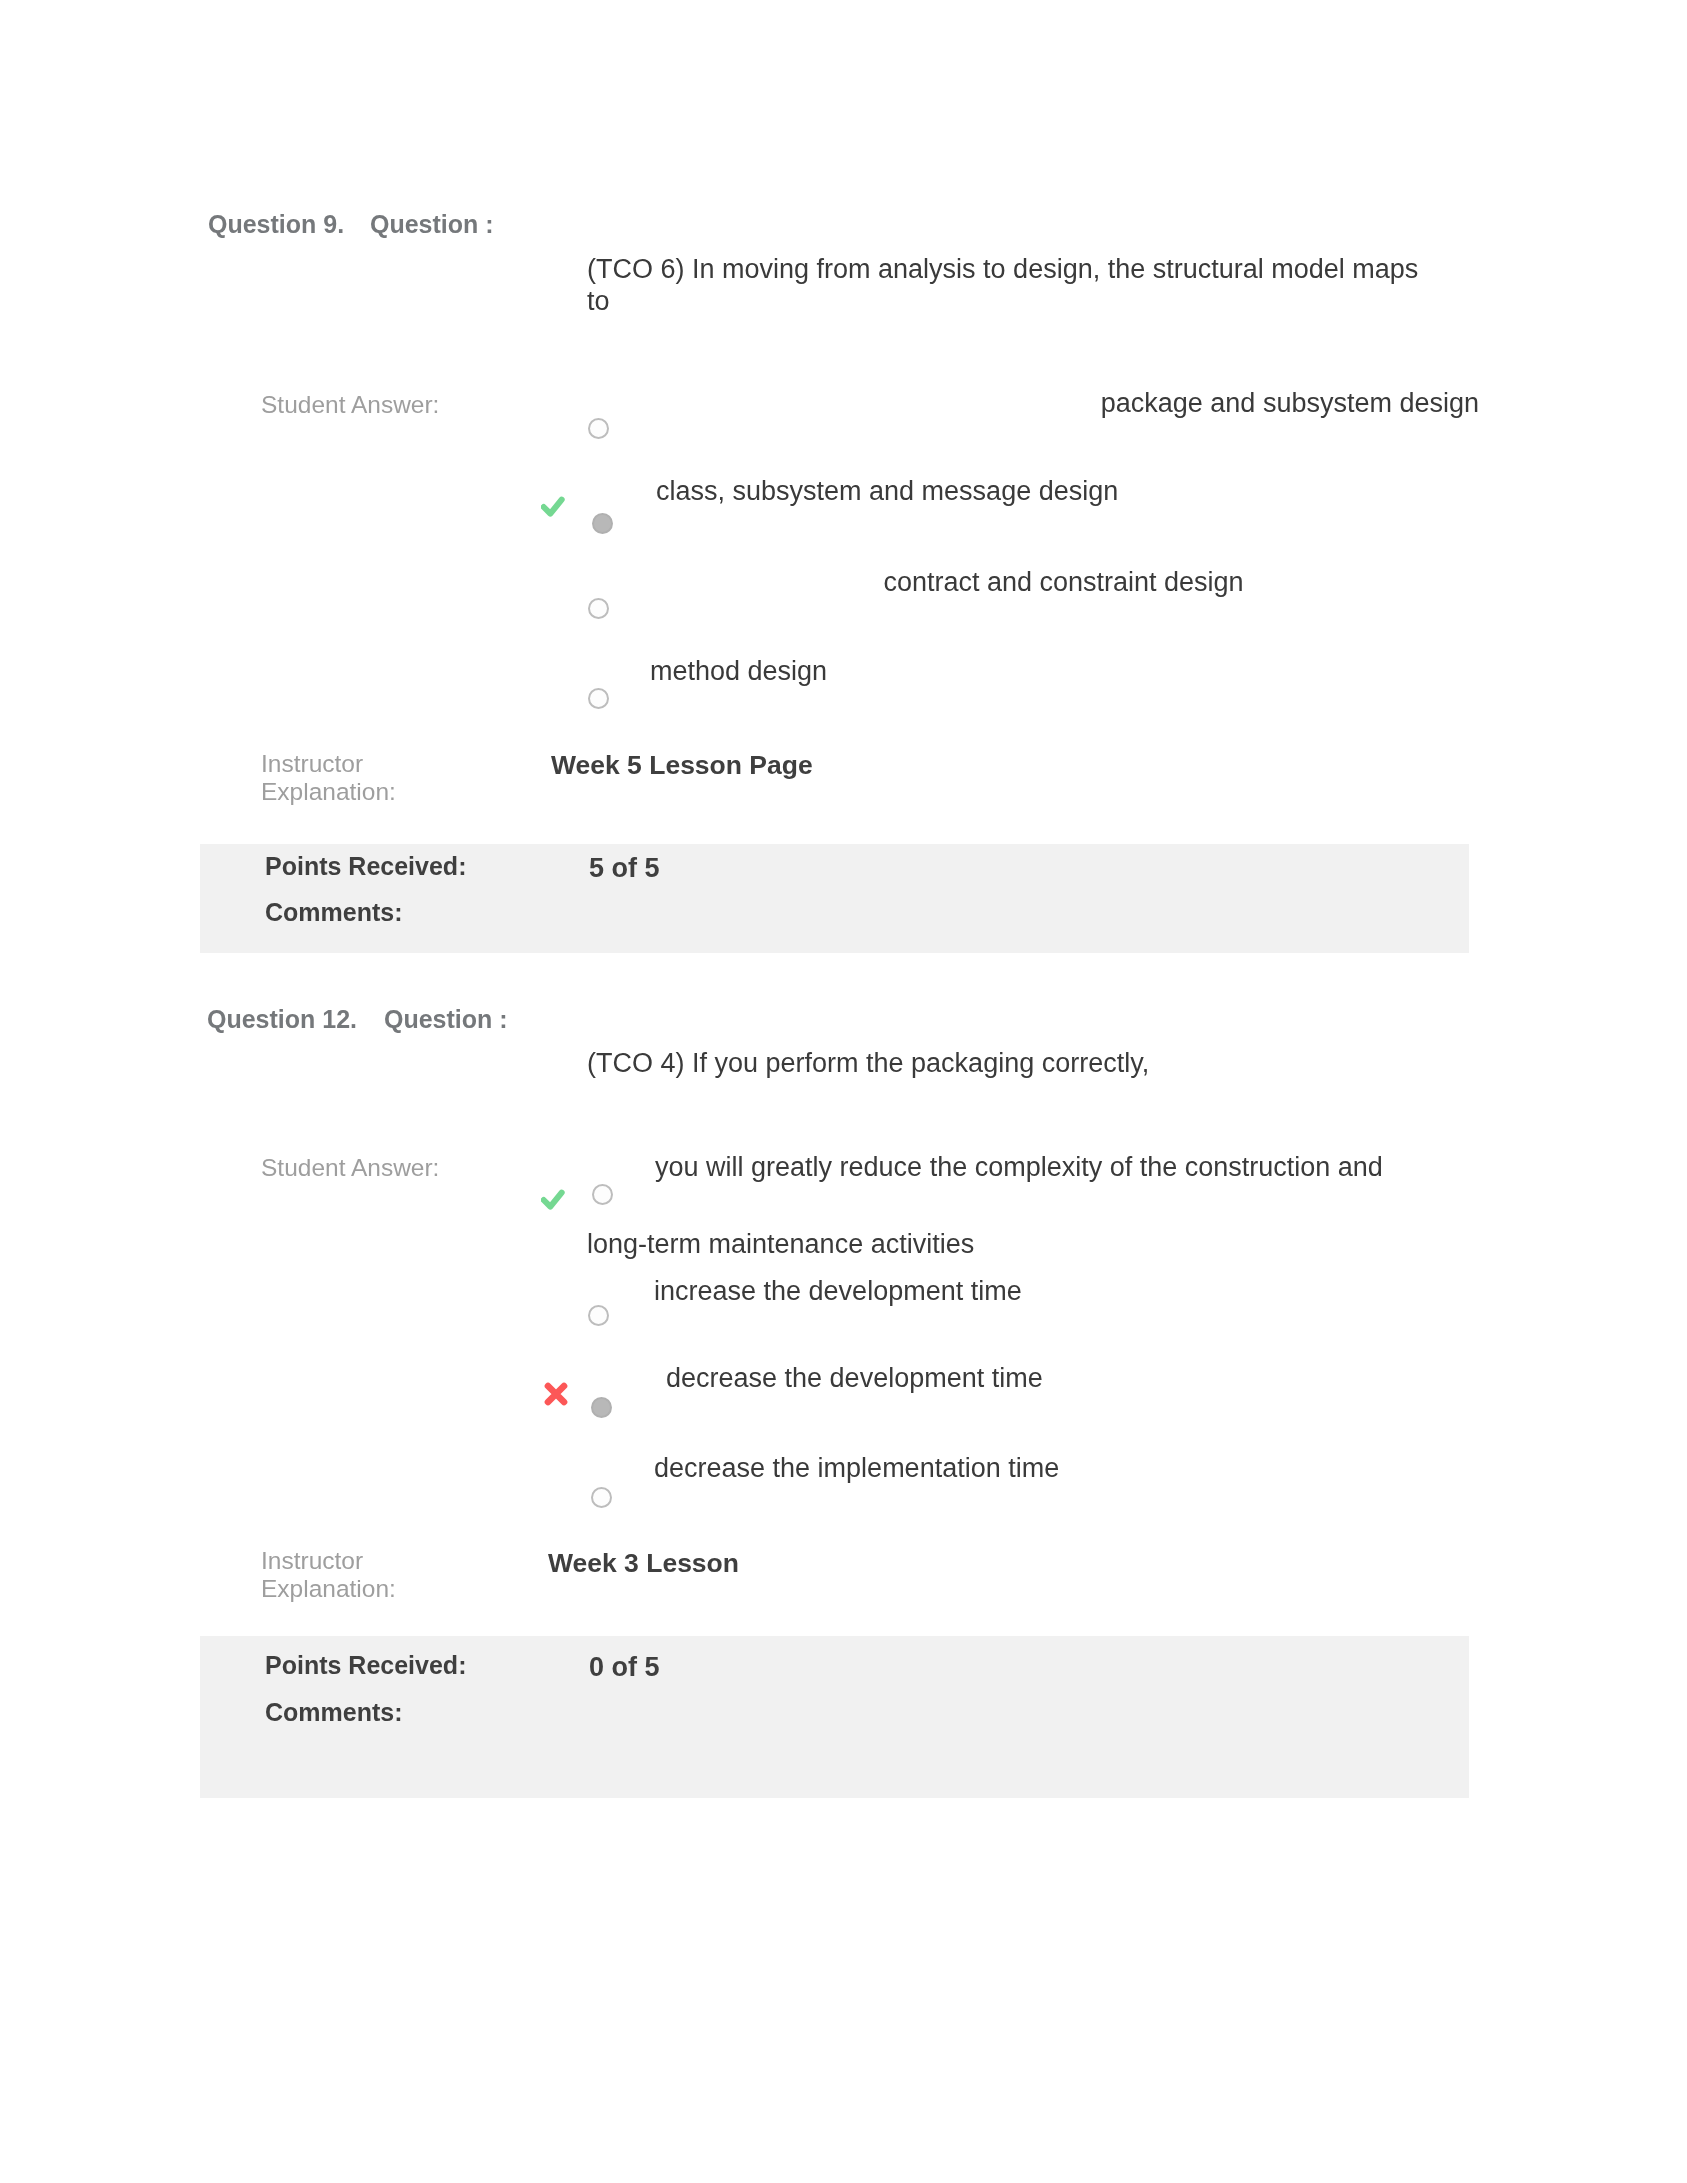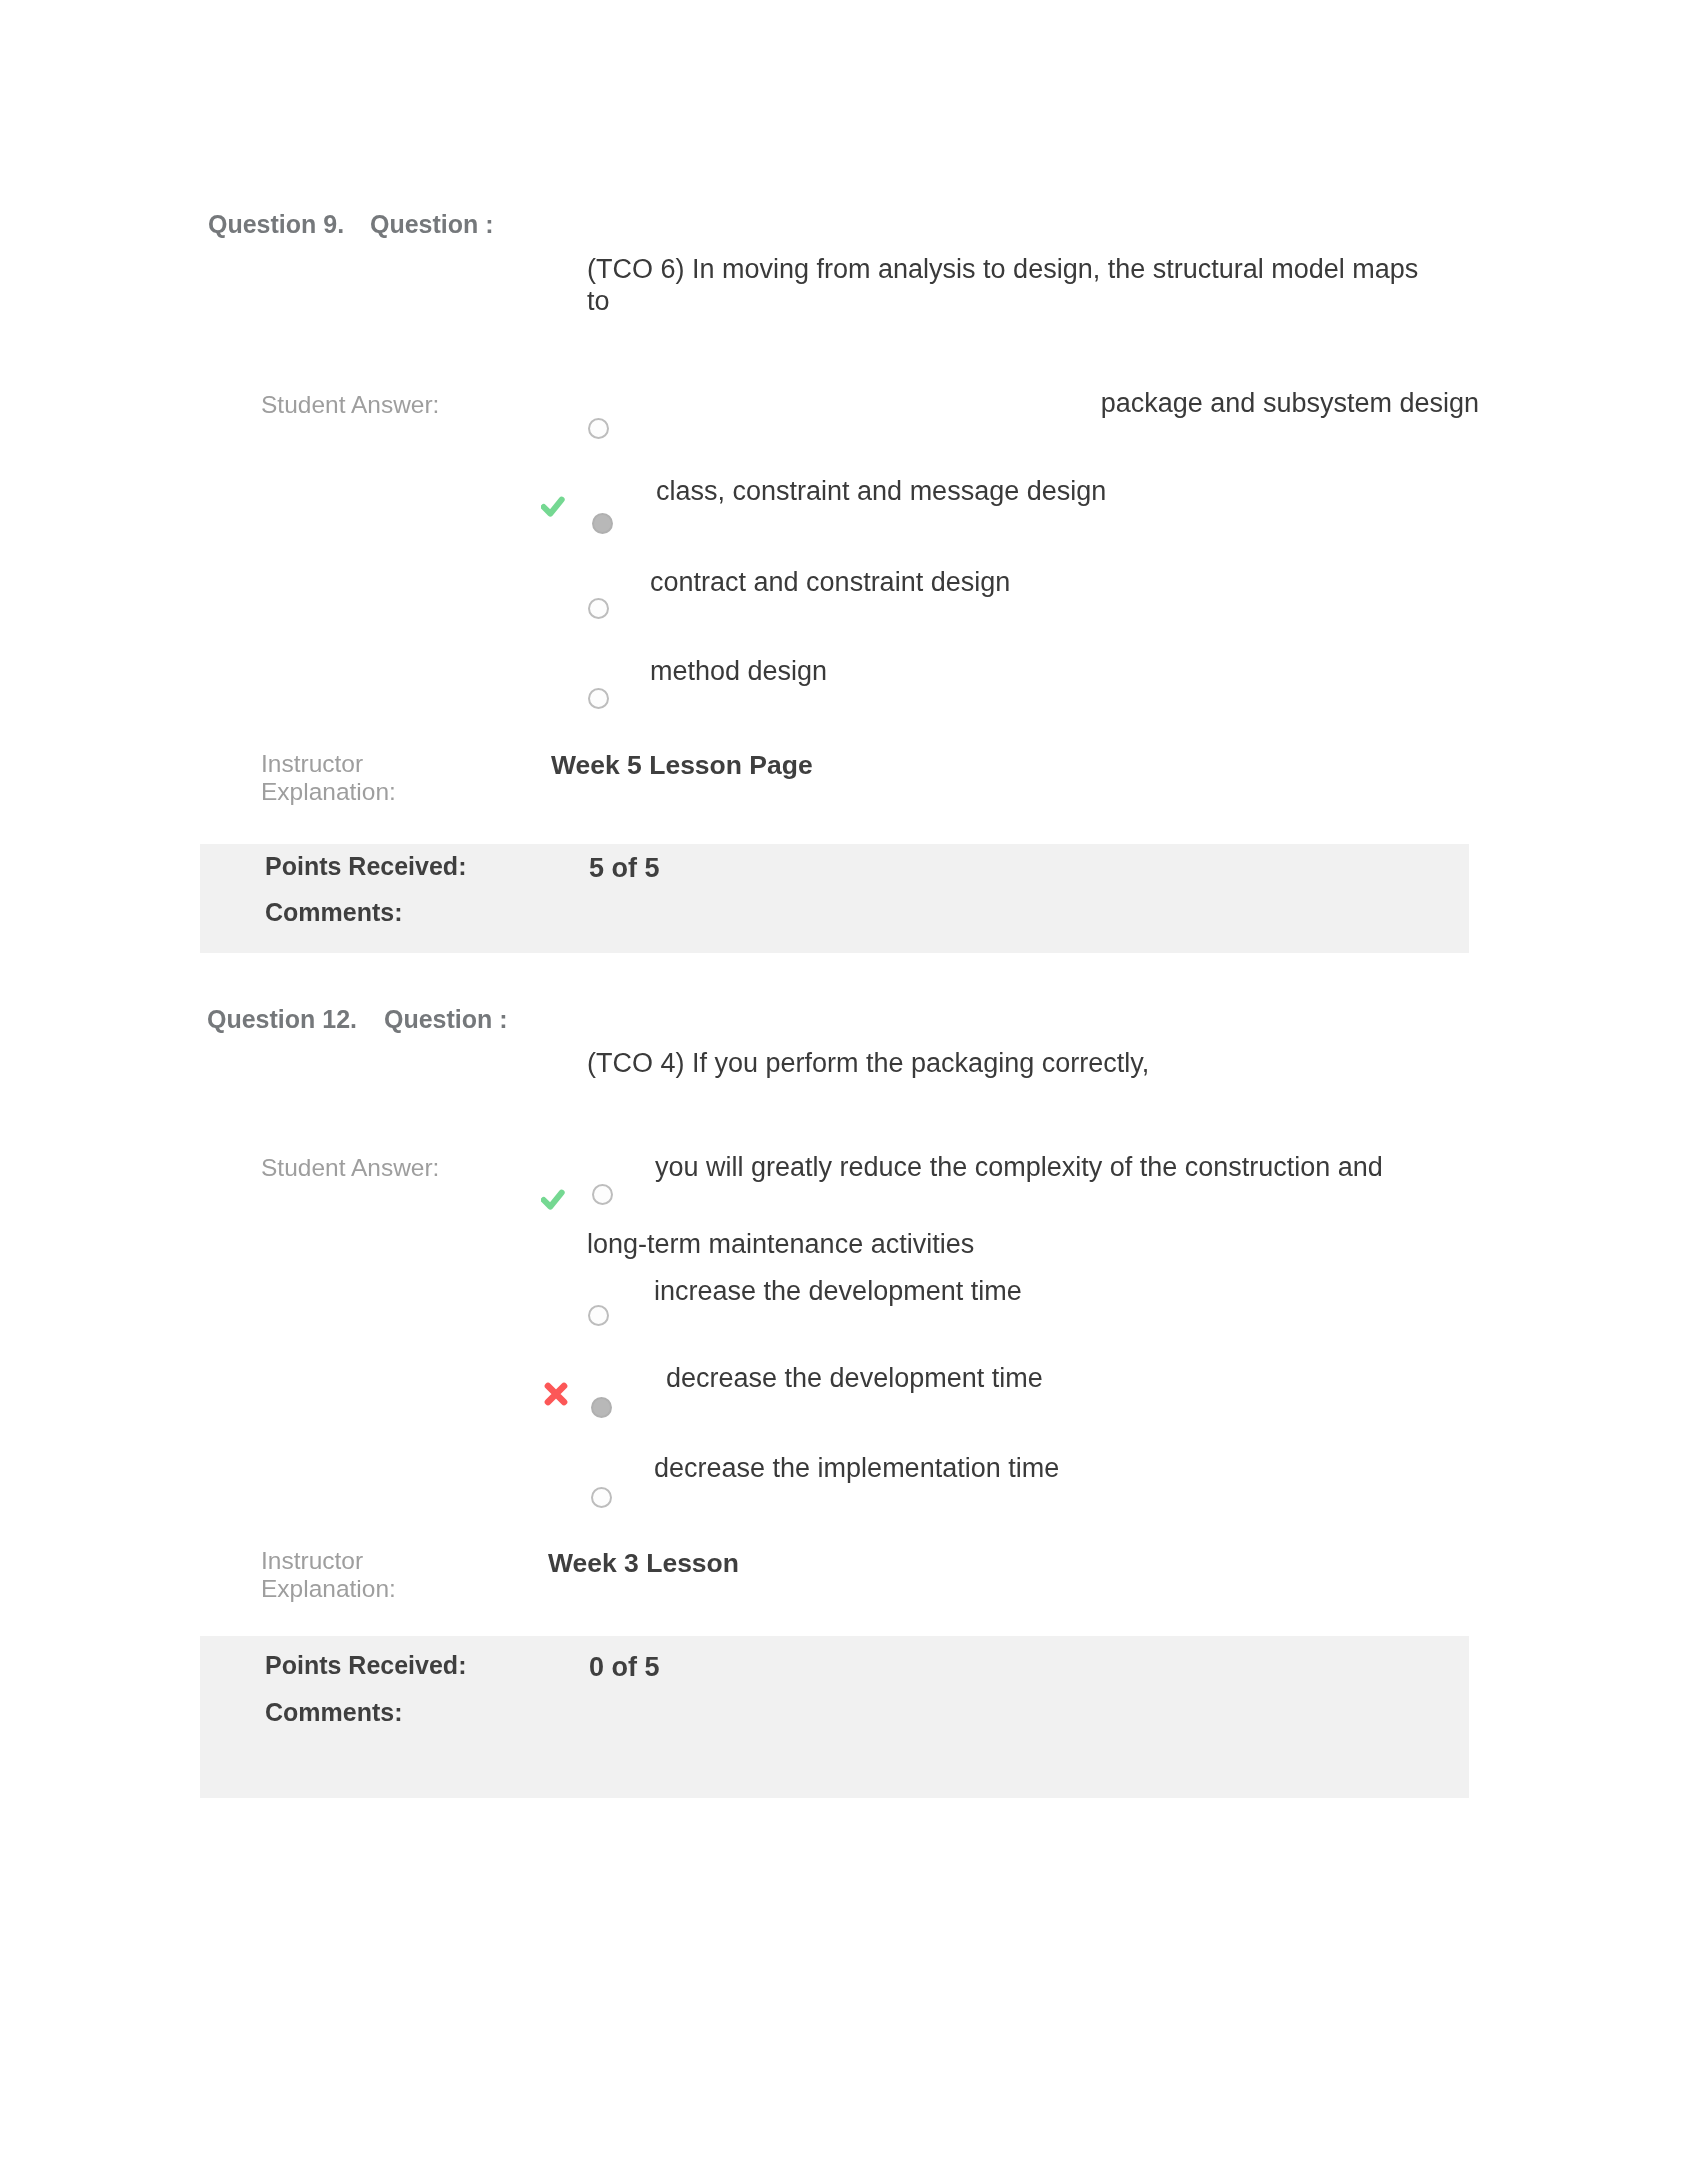--- a/index.html
+++ b/index.html
@@ -35,26 +35,26 @@
     <div>
       <span class="radio abs" style="left:588px;top:418px;"></span>
       <div class="abs opt" style="left:652px;top:365px;width:827px;text-align:right;">package and subsystem design</div>
     </div>
 
     <div>
       <svg class="mk" style="left:541px;top:495px;" viewBox="0 0 36 36">
           <path d="M4 18 L14 28 L31 7" stroke="#75d892" stroke-width="9" fill="none" stroke-linecap="round" stroke-linejoin="round"></path>
         </svg>
       <span class="radio on abs" style="left:592px;top:513px;"></span>
-      <div class="abs opt" style="left:656px;top:453px;width:827px;">class, constraint and message design</div>
+      <div class="abs opt" style="left:656px;top:453px;width:827px;">class, subsystem and message design</div>
     </div>
 
     <div>
       <span class="radio abs" style="left:588px;top:598px;"></span>
-      <div class="abs opt" style="left:650px;top:544px;width:827px;">contract and constraint design</div>
+      <div class="abs opt" style="left:650px;top:544px;width:827px;text-align:center;">contract and constraint design</div>
     </div>
 
     <div>
       <span class="radio abs" style="left:588px;top:688px;"></span>
       <div class="abs opt" style="left:650px;top:633px;width:827px;">method design</div>
     </div>
 
     <div class="abs lbl" style="left:261px;top:750px;width:198px;">
       <div>Instructor</div>
       <div>Explanation:</div>

